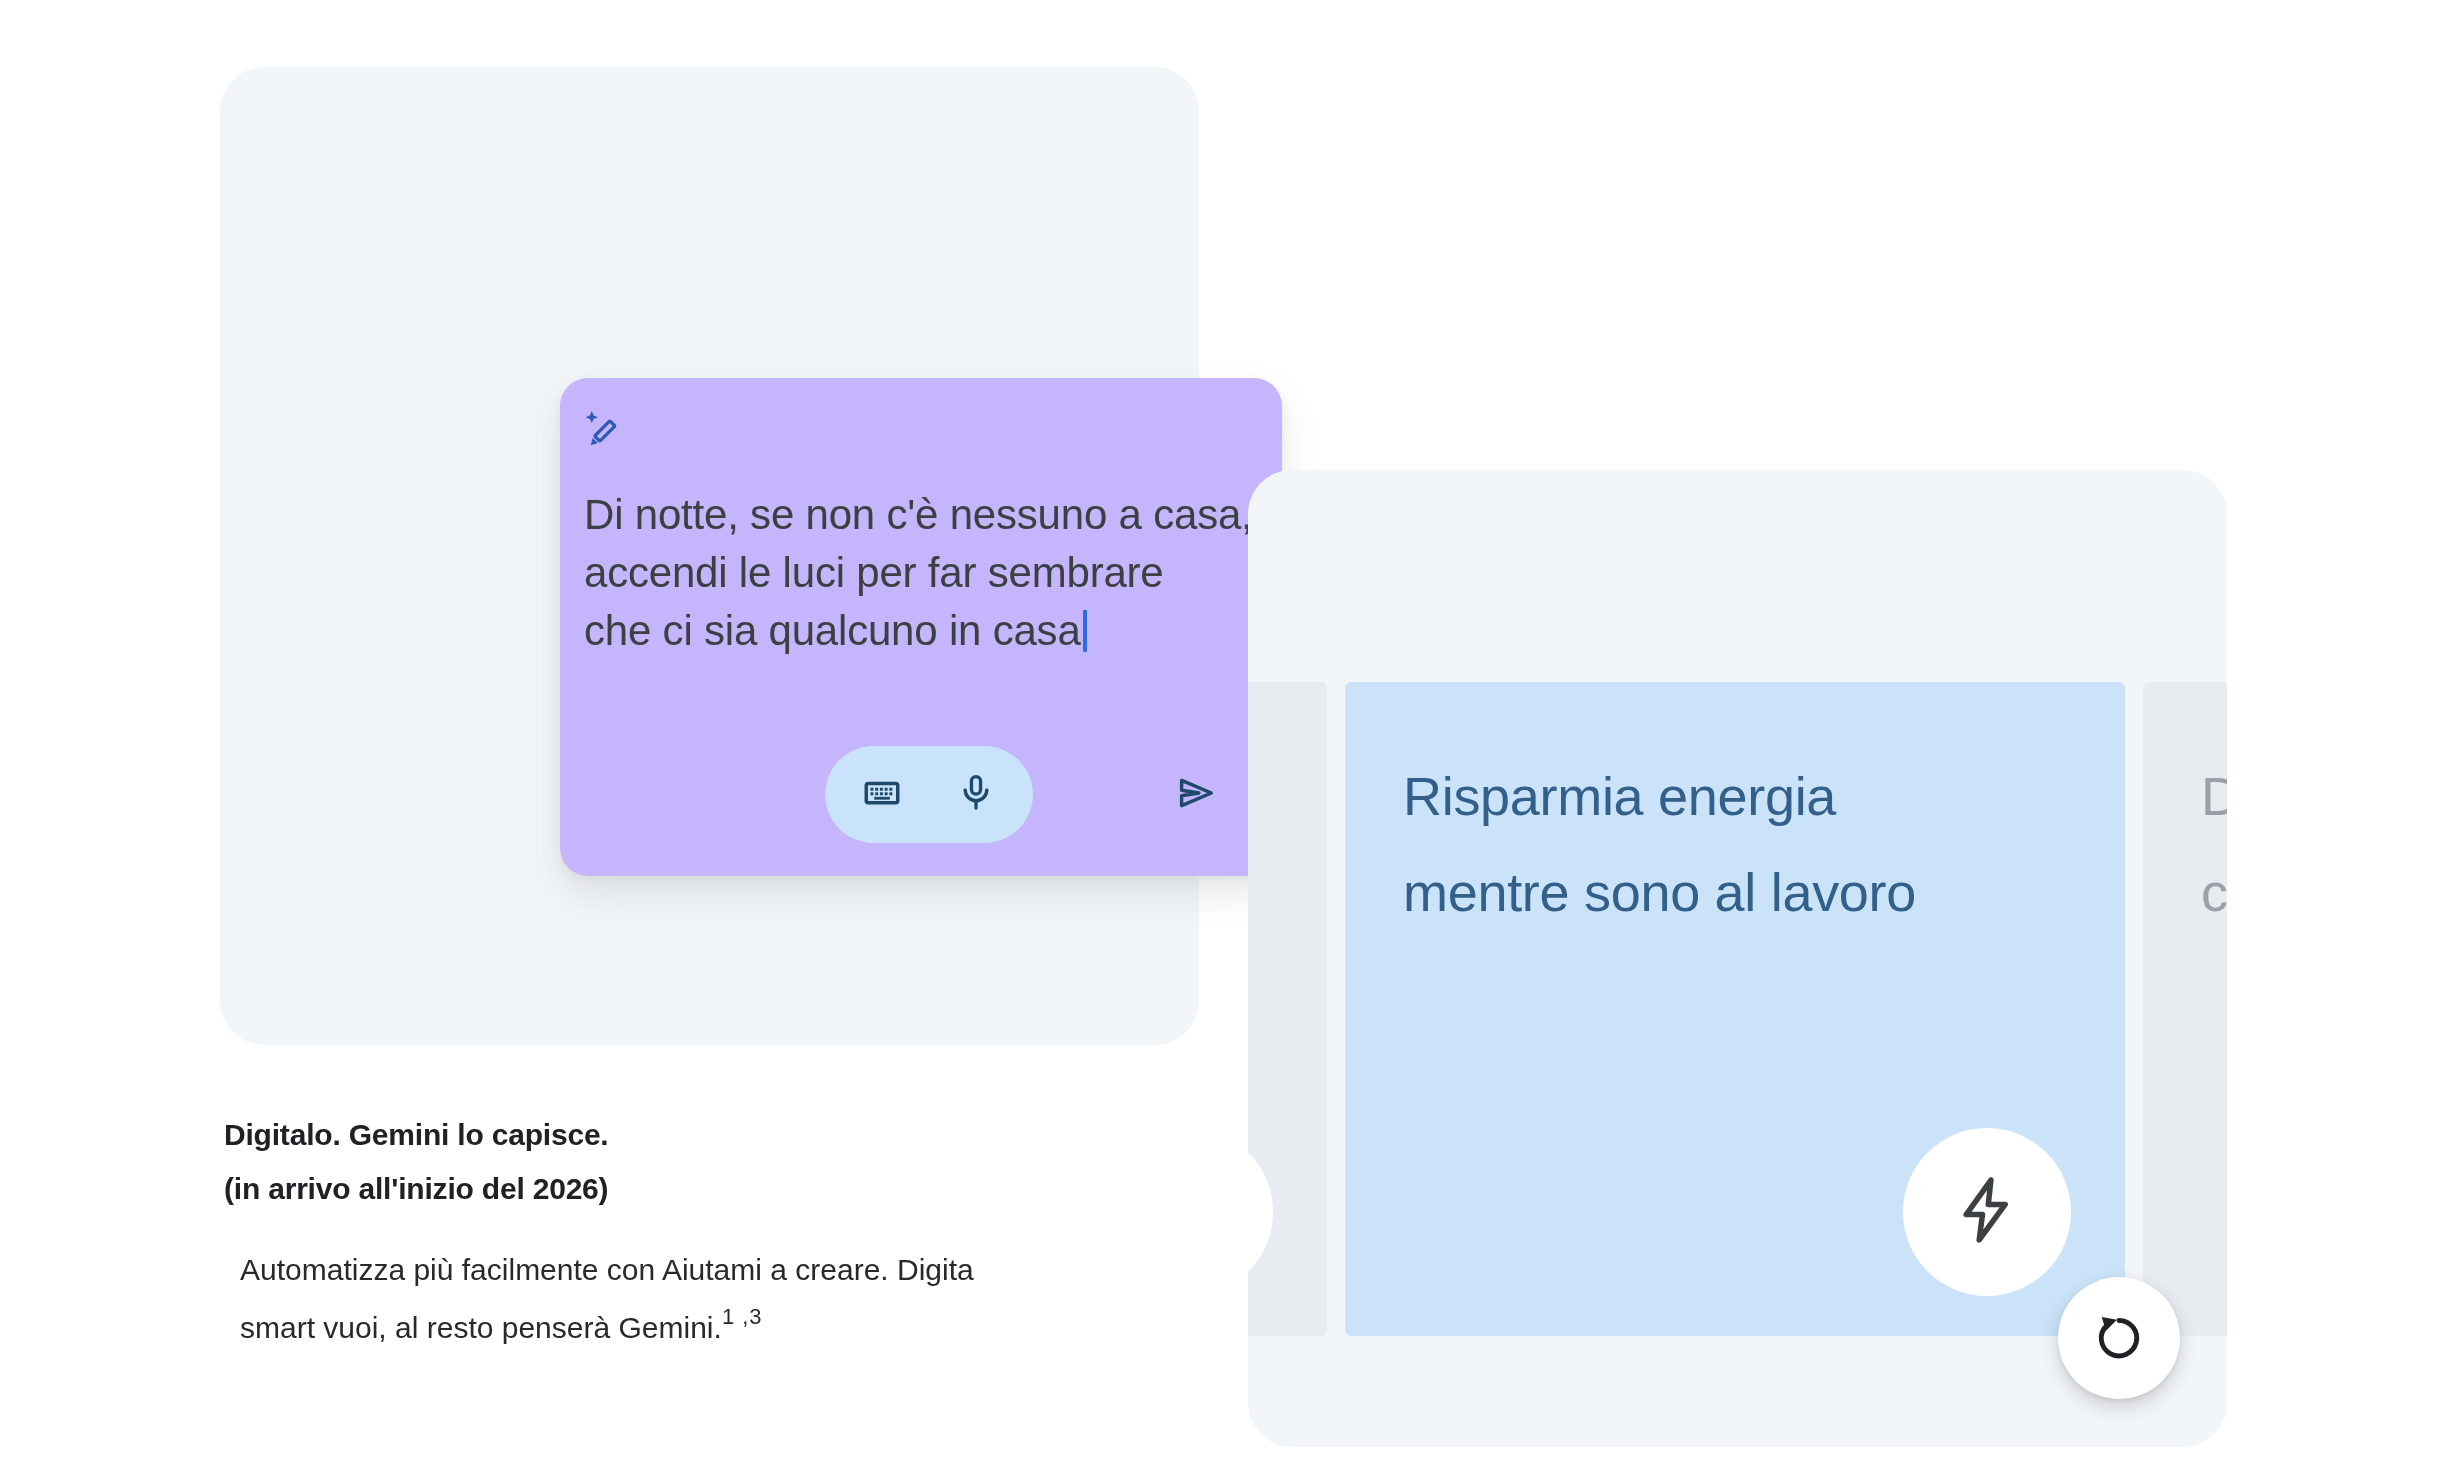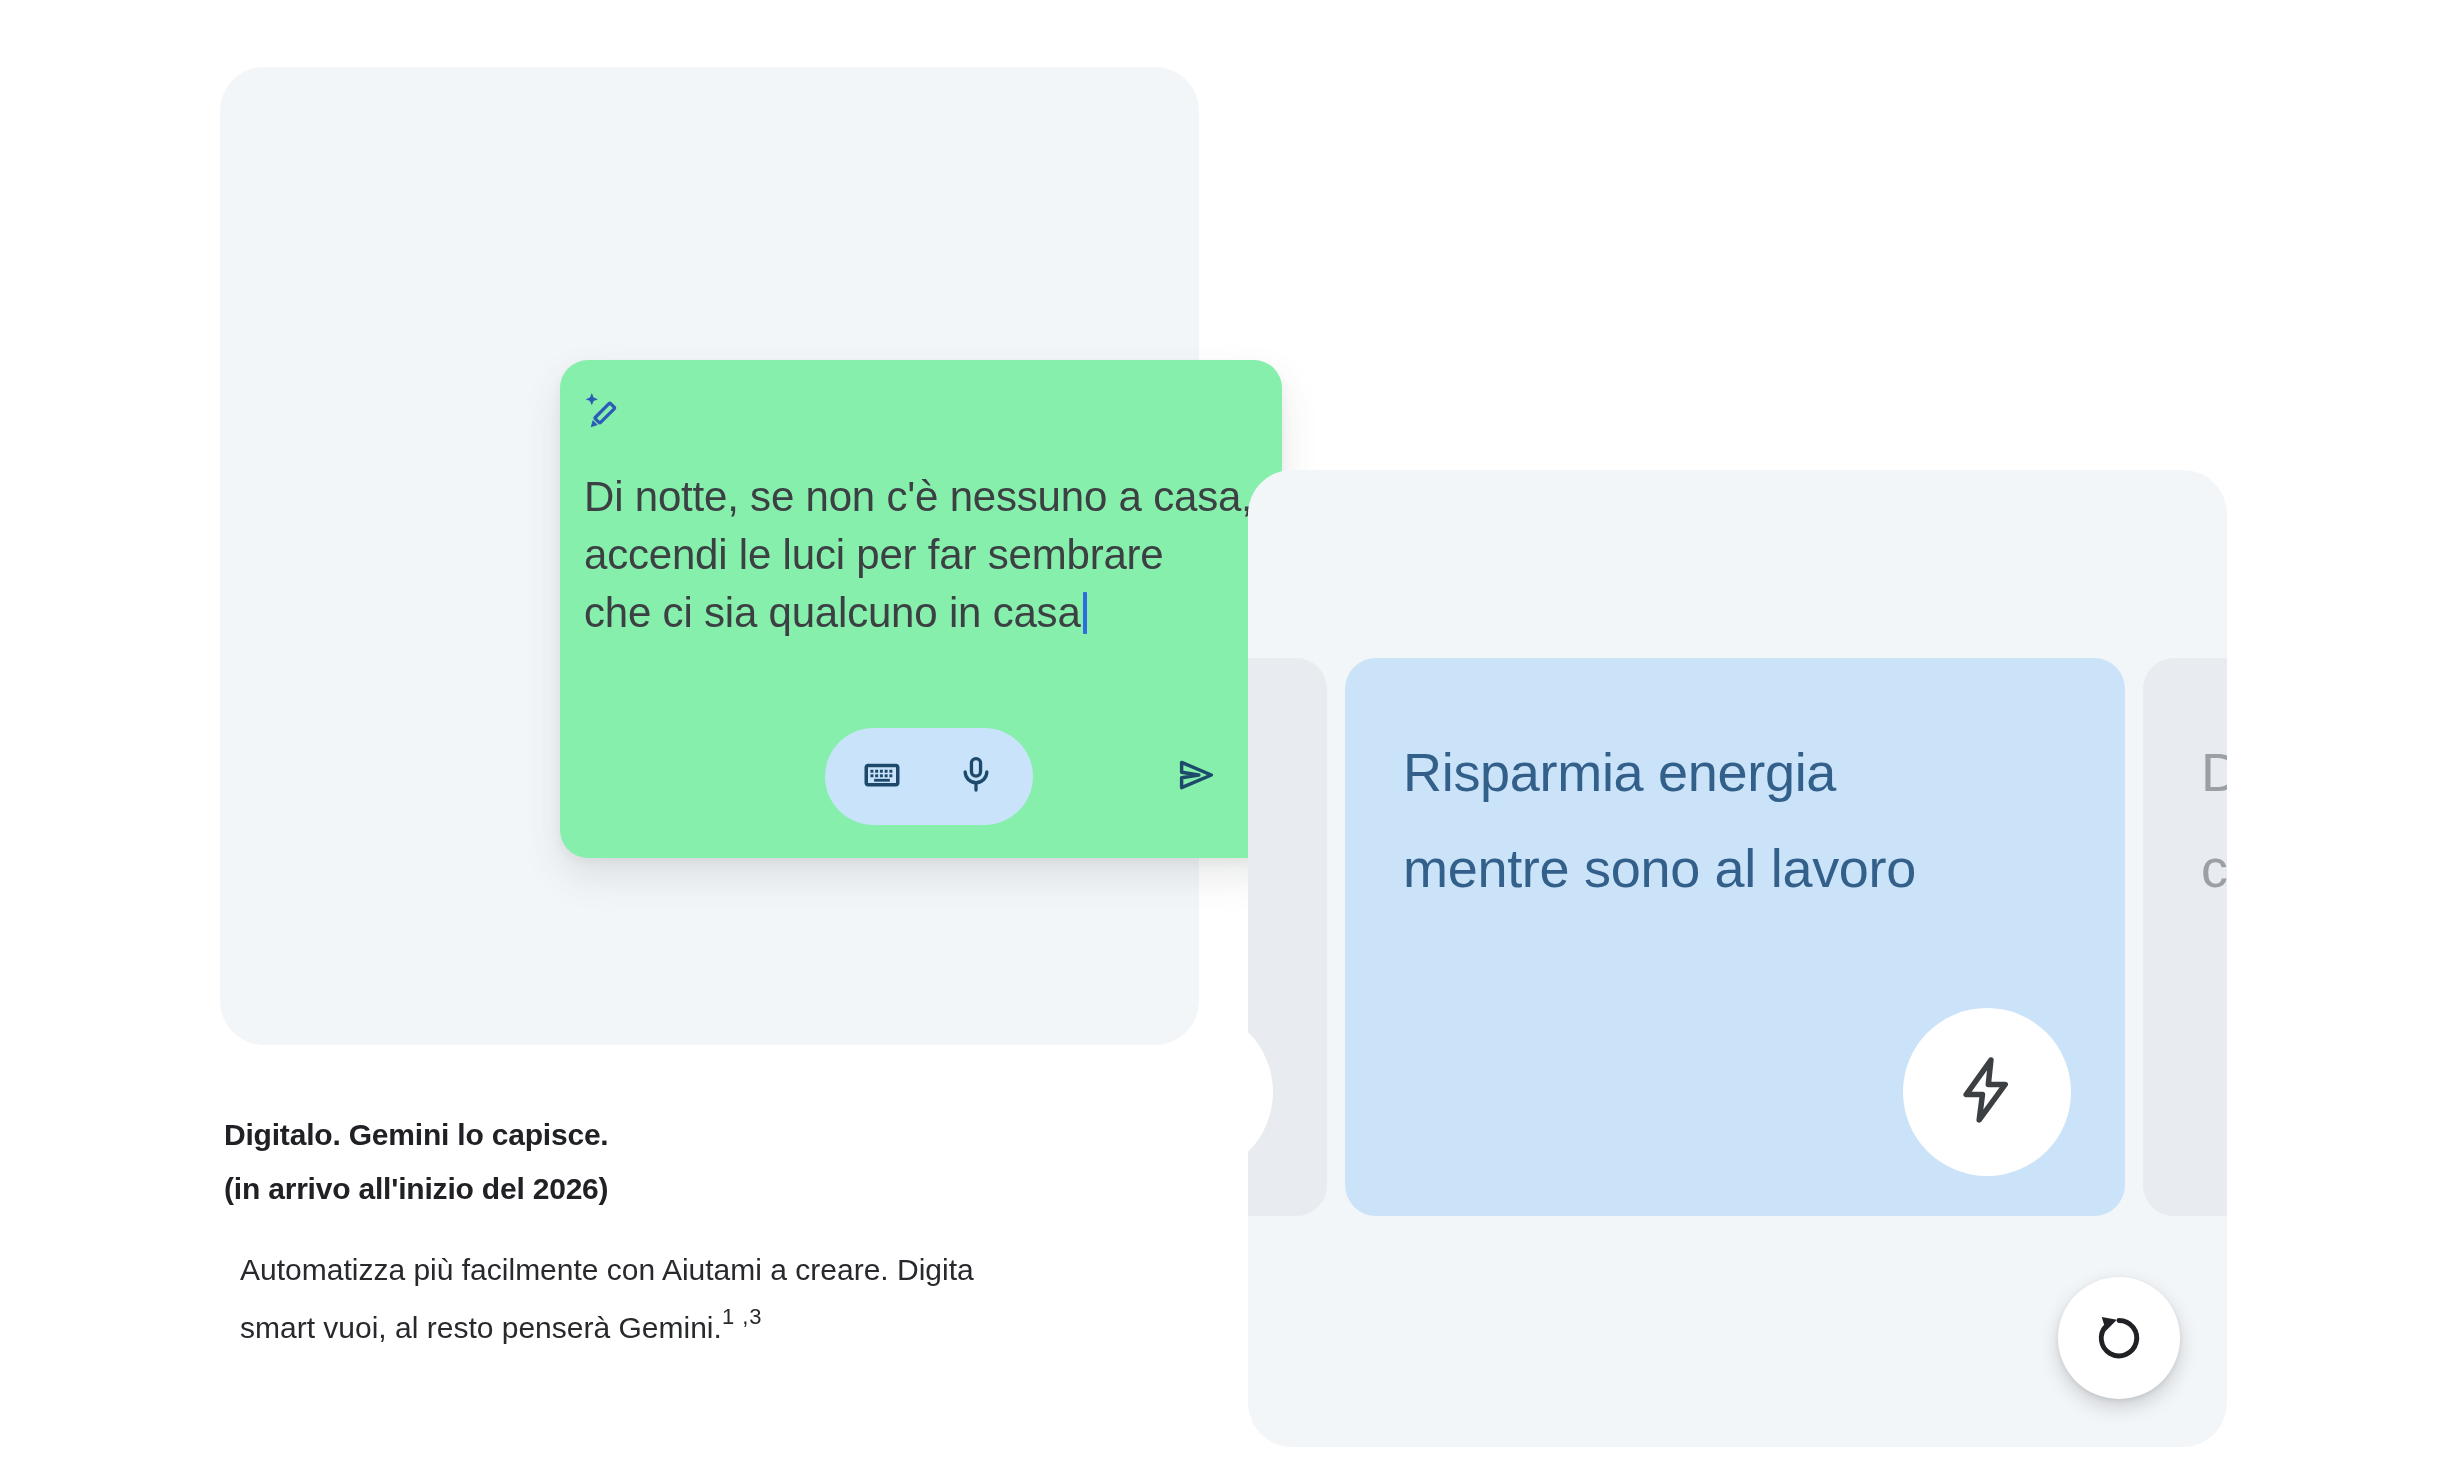--- a/index.html
+++ b/index.html
@@ -4,21 +4,21 @@
 <style>
   html,body{margin:0;padding:0;background:#ffffff;}
   body{width:2450px;height:1478px;position:relative;overflow:hidden;
        font-family:"Liberation Sans","DejaVu Sans",sans-serif;
        -webkit-font-smoothing:antialiased;}
   .abs{position:absolute;}
 
   
   .compose-container{left:220px;top:67px;width:979px;height:978px;
     background:#f3f6f9;border-radius:44px;}
-  .prompt-card{left:340px;top:293px;width:722px;height:498px;background:#86efac;
+  .prompt-card{left:340px;top:311px;width:722px;height:498px;background:#c4b5fd;
     border-radius:28px;box-shadow:0 18px 38px rgba(60,64,67,.12),0 4px 10px rgba(60,64,67,.06);}
   .pen-spark{left:18px;top:30px;width:46px;height:46px;}
   .prompt-text{left:24px;top:108px;font-size:42px;line-height:58px;color:#3c4043;
     letter-spacing:-0.2px;white-space:nowrap;}
   .caret{display:inline-block;width:4px;height:42px;background:#2e6be0;
     vertical-align:-7px;margin-left:2px;border-radius:1px;}
   .mode-pill{left:265px;top:368px;width:208px;height:97px;border-radius:49px;
     background:#c9e3fa;display:flex;align-items:center;justify-content:center;gap:52px;cursor:pointer;}
   .send-btn{left:606px;top:386px;width:60px;height:60px;display:flex;align-items:center;
     justify-content:center;cursor:pointer;background:transparent;border:none;}
@@ -26,21 +26,21 @@
   
   .headline{left:224px;top:1108px;font-size:30px;line-height:54px;font-weight:700;
     color:#202124;letter-spacing:-0.2px;white-space:nowrap;}
   .bodycopy{left:224px;top:1246px;font-size:30px;line-height:47px;color:#27292c;
     letter-spacing:0px;white-space:nowrap;margin-left:16px;}
   .bodycopy sup{font-size:22px;vertical-align:14px;letter-spacing:1px;}
 
   
   .carousel-container{left:1248px;top:470px;width:979px;height:977px;
     background:#f3f6f9;border-radius:44px;overflow:hidden;}
-  .slide{top:188px;width:780px;height:558px;border-radius:31px;}
+  .slide{top:212px;width:780px;height:654px;border-radius:6px;}
   .slide-prev{left:-701px;background:#e8ebf0;}
   .slide-active{left:97px;background:#cbe3f8;}
   .slide-next{left:895px;background:#e8ebf0;}
   .slide-title{position:absolute;left:58px;top:66px;font-size:54px;line-height:96px;
     font-weight:500;letter-spacing:-0.3px;white-space:nowrap;}
   .slide-active .slide-title{color:#33608a;}
   .slide-next .slide-title{color:#9aa0a6;}
   .slide-circle{position:absolute;right:54px;bottom:40px;width:168px;height:168px;
     border-radius:50%;background:#ffffff;display:flex;align-items:center;justify-content:center;}
   .refresh-btn{left:810px;top:807px;width:122px;height:122px;border-radius:50%;

